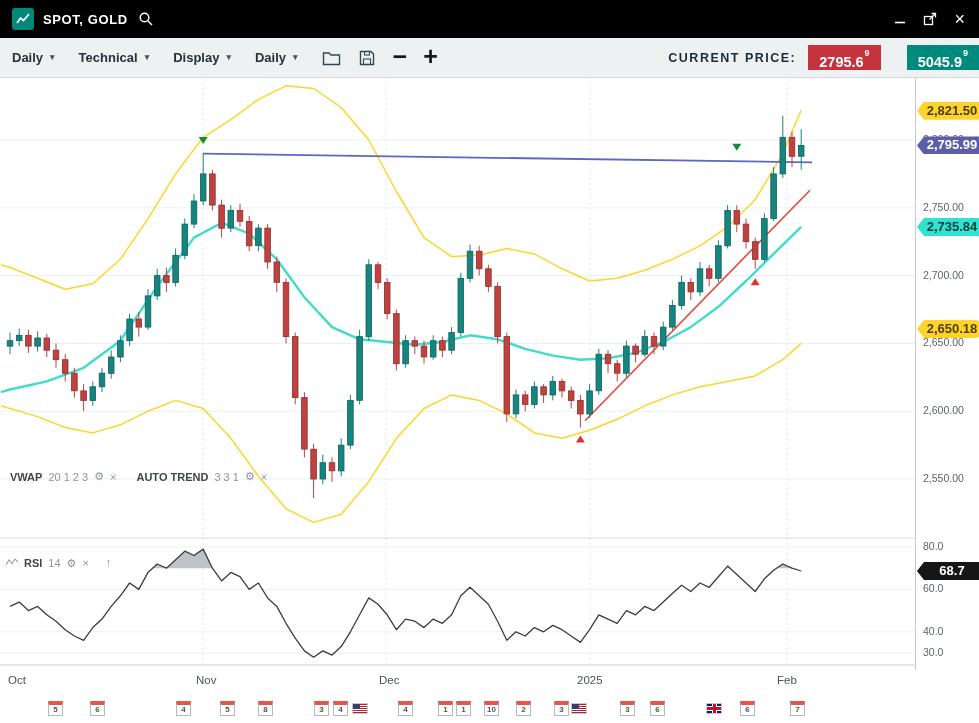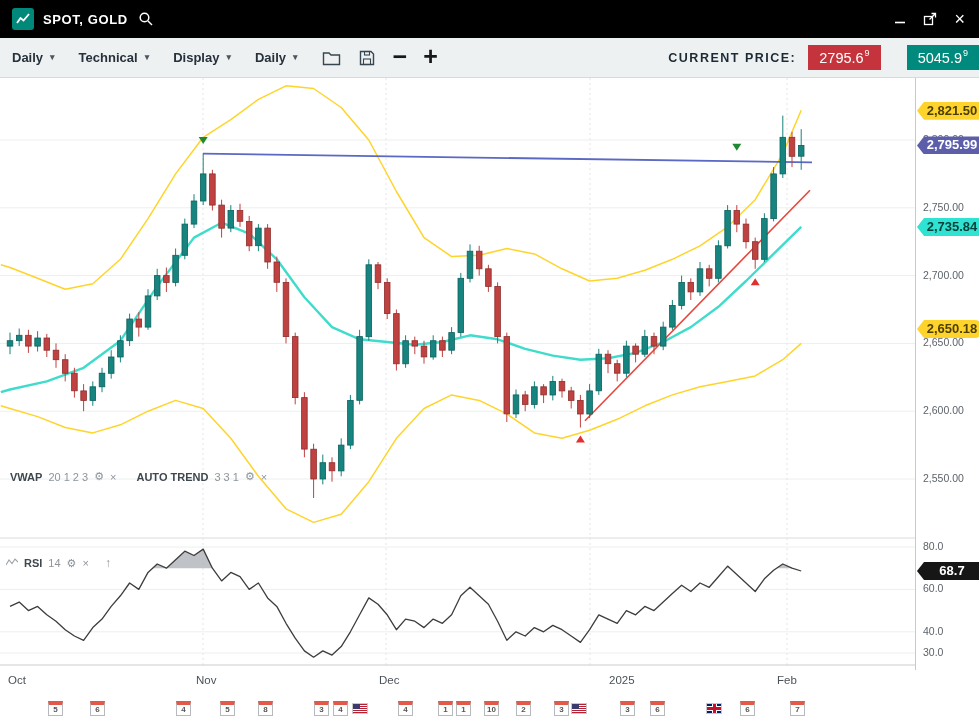--- a/index.html
+++ b/index.html
@@ -16,21 +16,21 @@
   .wc.close{font-size:18px;font-weight:400;}
 
   
   .toolbar{position:absolute;top:38px;left:0;right:0;height:40px;background:#eef1f2;border-bottom:1px solid #d6dadd;display:flex;align-items:center;padding:0 0 0 12px;}
   .menu{display:flex;align-items:flex-start;gap:7px;font-size:13px;font-weight:700;color:#26313a;margin-right:24px;cursor:pointer;}
   .caret{font-size:9px;color:#4a555e;padding-top:2px;}
   .tb-icon{display:flex;align-items:center;margin-right:18px;cursor:pointer;}
   .tb-icon.zoom{font-size:25px;font-weight:700;color:#16181a;line-height:1;margin-right:16px;padding-bottom:3px;}
   .spacer{flex:1;}
   .cp-label{font-size:12.5px;font-weight:700;letter-spacing:1.5px;color:#1c2a35;margin-right:12px;}
-  .price-badge{height:25px;display:flex;align-items:center;padding:0 11px;color:#fff;font-weight:400;font-size:14.5px;}
+  .price-badge{height:25px;display:flex;align-items:flex-end;padding:0 11px;color:#fff;font-weight:700;font-size:14.5px;}
   .price-badge .sup{font-size:9px;margin-left:1px;align-self:flex-start;margin-top:3px;}
   .price-badge.bid{background:#c5343c;margin-right:26px;}
   .price-badge.ask{background:#008a7d;}
 
   
   .chart-area{position:absolute;top:78px;left:0;width:979px;height:645px;background:#fff;}
   #chart-svg{position:absolute;top:0;left:0;}
   .price-axis{position:absolute;left:915px;top:0;width:64px;height:592px;border-left:1px solid #c6cacd;background:#fff;}
   .axlabel{position:absolute;left:7px;font-size:10.5px;color:#5c6369;white-space:nowrap;}
   .axbadge{position:absolute;left:1px;width:65px;height:18px;line-height:18px;font-size:13px;font-weight:700;text-align:center;padding-left:5px;clip-path:polygon(7px 0,100% 0,100% 100%,7px 100%,0 50%);}
@@ -376,21 +376,21 @@
         <div class="axbadge" style="top: 23.8px; background: rgb(254, 212, 44); color: rgb(77, 63, 0);">2,821.50</div>
         <div class="axbadge" style="top: 58.4px; background: rgb(92, 94, 169); color: rgb(255, 255, 255);">2,795.99</div>
         <div class="axbadge" style="top: 140px; background: rgb(48, 226, 210); color: rgb(7, 63, 57);">2,735.84</div>
         <div class="axbadge" style="top: 242px; background: rgb(254, 212, 44); color: rgb(77, 63, 0); border-radius: 7px;">2,650.18</div>
         <div class="axbadge" style="top: 484px; background: rgb(22, 22, 22); color: rgb(255, 255, 255);">68.7</div>
       </div>
     <div id="xaxis">
         <div class="xlabel" style="left: 8px;">Oct</div>
         <div class="xlabel" style="left: 196px;">Nov</div>
         <div class="xlabel" style="left: 379px;">Dec</div>
-        <div class="xlabel" style="left: 577px; margin-left: 32px;">2025</div>
+        <div class="xlabel" style="left: 577px;">2025</div>
         <div class="xlabel" style="left: 777px;">Feb</div>
       </div>
     <div id="events">
         <div class="cal" style="left: 48px;">5</div>
         <div class="cal" style="left: 90px;">6</div>
         <div class="cal" style="left: 176px;">4</div>
         <div class="cal" style="left: 220px;">5</div>
         <div class="cal" style="left: 258px;">8</div>
         <div class="cal" style="left: 314px;">3</div>
         <div class="cal" style="left: 333px;">4</div>

